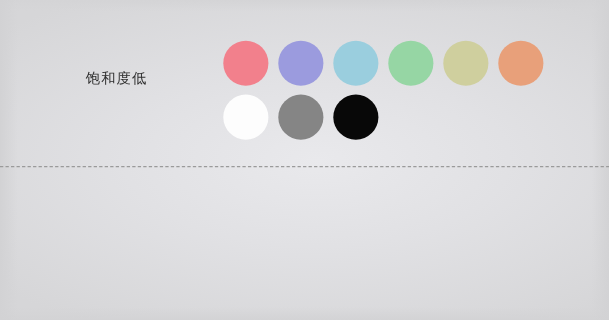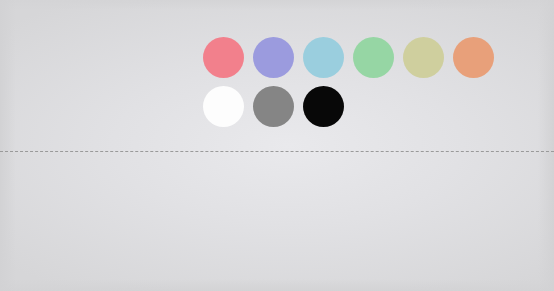--- a/index.html
+++ b/index.html
@@ -96,20 +96,21 @@
 <body>
 
 <div class="stage">
 
   <div class="edge-top"></div>
   <div class="edge-bottom"></div>
   <div class="edge-left"></div>
   <div class="edge-right"></div>
 
   <div class="section section-top">
+    <div class="label label-low">饱和度低</div>
 
     <div class="swatch-area row-low-1">
       <div class="row">
           <div class="swatch swatch-lg soft" style="background: rgb(242, 128, 140);"></div>
           <div class="swatch swatch-lg soft" style="background: rgb(155, 155, 222);"></div>
           <div class="swatch swatch-lg soft" style="background: rgb(154, 206, 222);"></div>
           <div class="swatch swatch-lg soft" style="background: rgb(150, 214, 164);"></div>
           <div class="swatch swatch-lg soft" style="background: rgb(207, 207, 158);"></div>
           <div class="swatch swatch-lg soft" style="background: rgb(232, 160, 122);"></div>
         </div>

